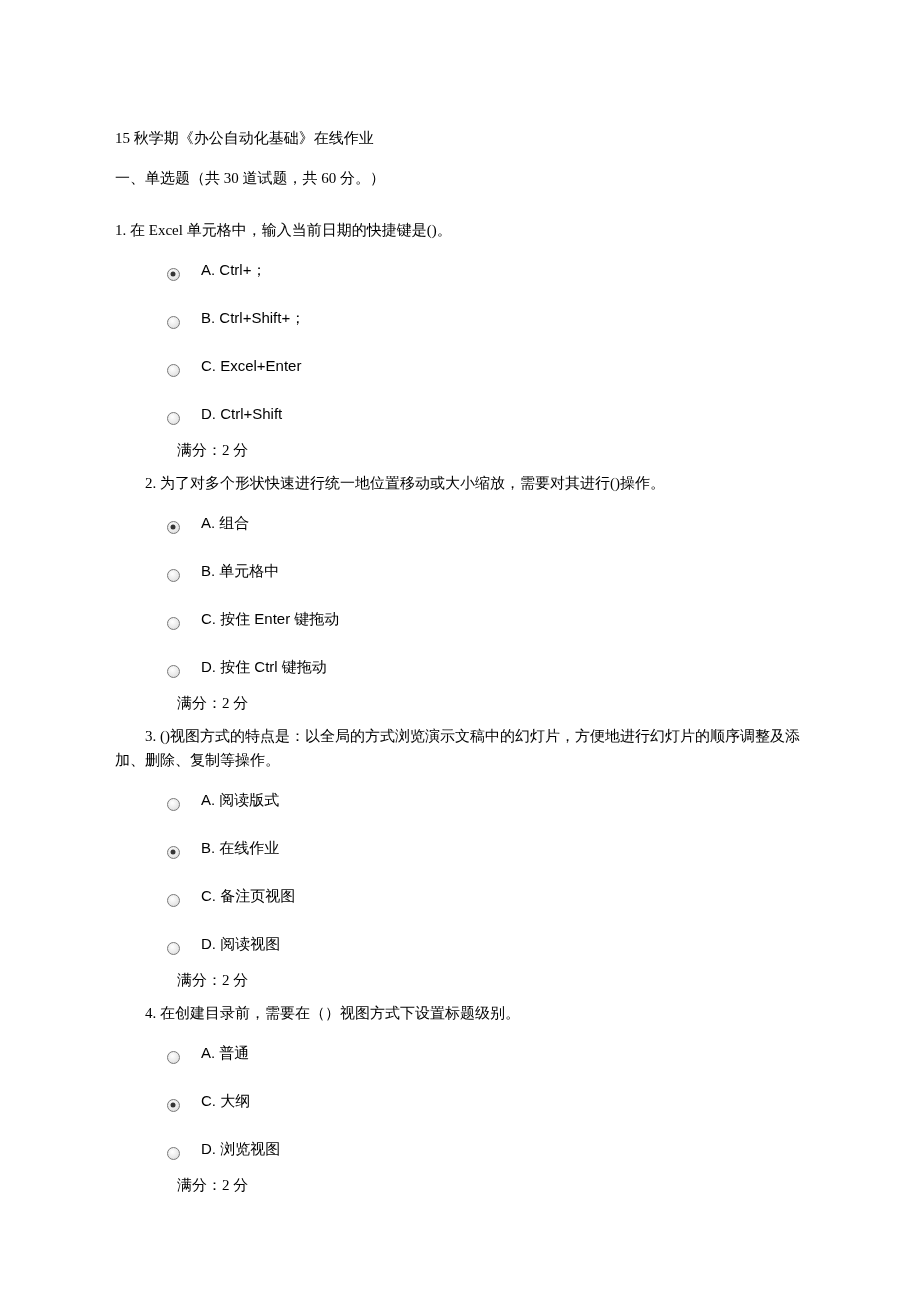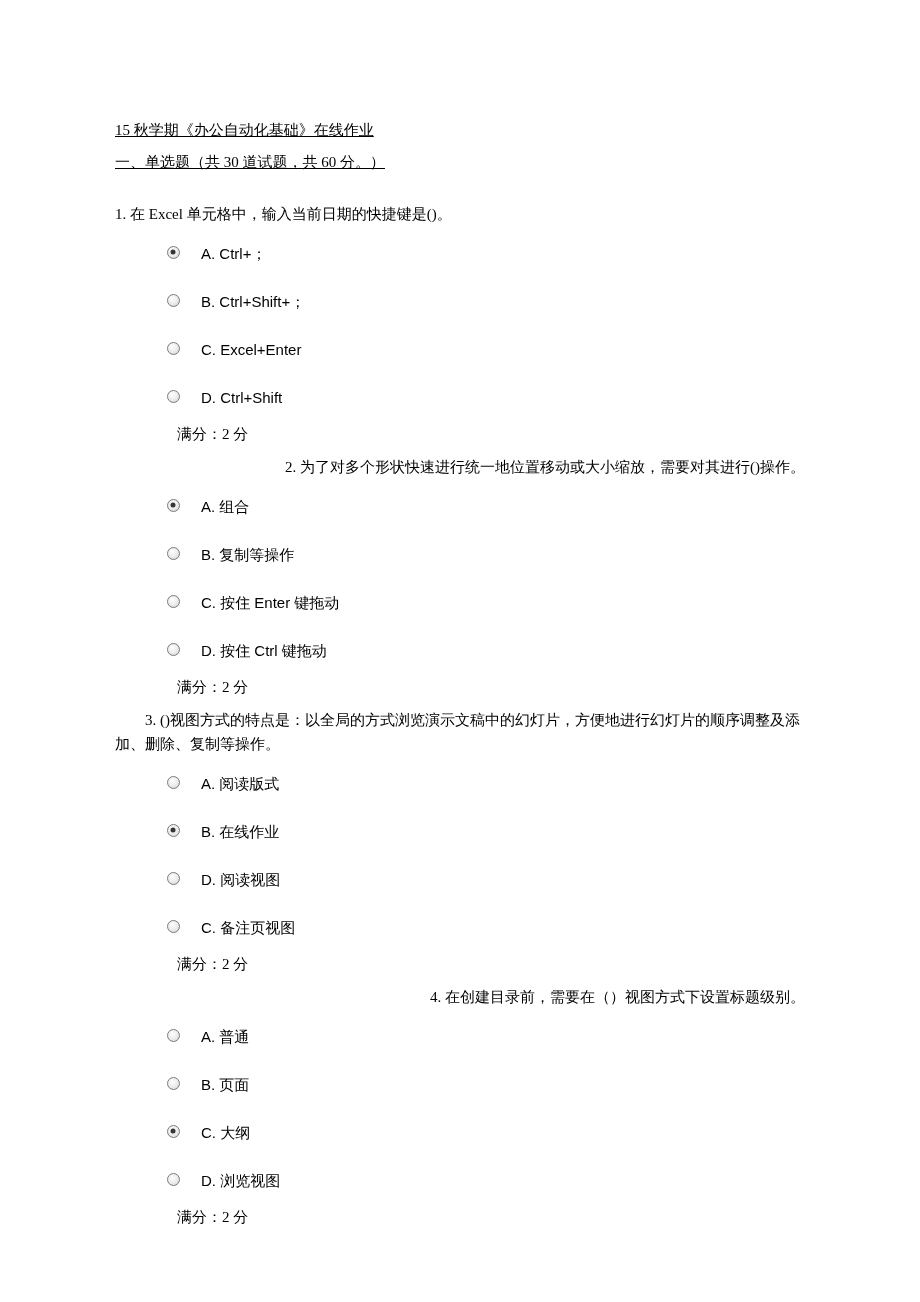--- a/index.html
+++ b/index.html
@@ -15,43 +15,41 @@
     color: #000;
     line-height: 1.6;
   }
   .page {
     padding: 110px 115px 0 115px;
   }
   .header {
     margin-bottom: 28px;
   }
   .header-line {
-    margin: 8px 0 4px 0;
-    text-decoration: underline;
+    margin: 16px 0 4px 0;
   }
   .question {
     margin-bottom: 4px;
   }
   .q-stem {
     margin: 9px 0 4px 0;
   }
   .q-stem.indent1 {
     padding-left: 30px;
-    text-align: right;
   }
   .q-stem.indent0 {
     padding-left: 0;
   }
   .options {
     display: flex;
     flex-direction: column;
   }
   .option-row {
     display: flex;
-    align-items: center;
+    align-items: flex-end;
     margin: 8px 0 12px 0;
     padding-left: 50px;
   }
   .radio-wrap {
     width: 16px;
     height: 16px;
     display: flex;
     align-items: center;
     justify-content: center;
     margin-right: 20px;
@@ -138,21 +136,21 @@
       <div class="option-row">
         <span class="radio-wrap">
             <span class="radio checked"></span>
           </span>
         <span class="option-label">A. 组合</span>
       </div>
       <div class="option-row">
         <span class="radio-wrap">
             <span class="radio"></span>
           </span>
-        <span class="option-label">B. 复制等操作</span>
+        <span class="option-label">B. 单元格中</span>
       </div>
       <div class="option-row">
         <span class="radio-wrap">
             <span class="radio"></span>
           </span>
         <span class="option-label">C. 按住 Enter 键拖动</span>
       </div>
       <div class="option-row">
         <span class="radio-wrap">
             <span class="radio"></span>
@@ -177,51 +175,45 @@
       <div class="option-row">
         <span class="radio-wrap">
             <span class="radio checked"></span>
           </span>
         <span class="option-label">B. 在线作业</span>
       </div>
       <div class="option-row">
         <span class="radio-wrap">
             <span class="radio"></span>
           </span>
+        <span class="option-label">C. 备注页视图</span>
+      </div>
+      <div class="option-row">
+        <span class="radio-wrap">
+            <span class="radio"></span>
+          </span>
         <span class="option-label">D. 阅读视图</span>
-      </div>
-      <div class="option-row">
-        <span class="radio-wrap">
-            <span class="radio"></span>
-          </span>
-        <span class="option-label">C. 备注页视图</span>
       </div>
     </div>
     <p class="score-line">满分：2 分</p>
   </div>
 
   <div class="question">
     <p class="q-stem indent1">
       <span>4.</span><span>  在创建目录前，需要在（）视图方式下设置标题级别。</span>
     </p>
     <div class="options">
       <div class="option-row">
         <span class="radio-wrap">
             <span class="radio"></span>
           </span>
         <span class="option-label">A. 普通</span>
       </div>
       <div class="option-row">
         <span class="radio-wrap">
-            <span class="radio"></span>
-          </span>
-        <span class="option-label">B. 页面</span>
-      </div>
-      <div class="option-row">
-        <span class="radio-wrap">
             <span class="radio checked"></span>
           </span>
         <span class="option-label">C. 大纲</span>
       </div>
       <div class="option-row">
         <span class="radio-wrap">
             <span class="radio"></span>
           </span>
         <span class="option-label">D. 浏览视图</span>
       </div>

